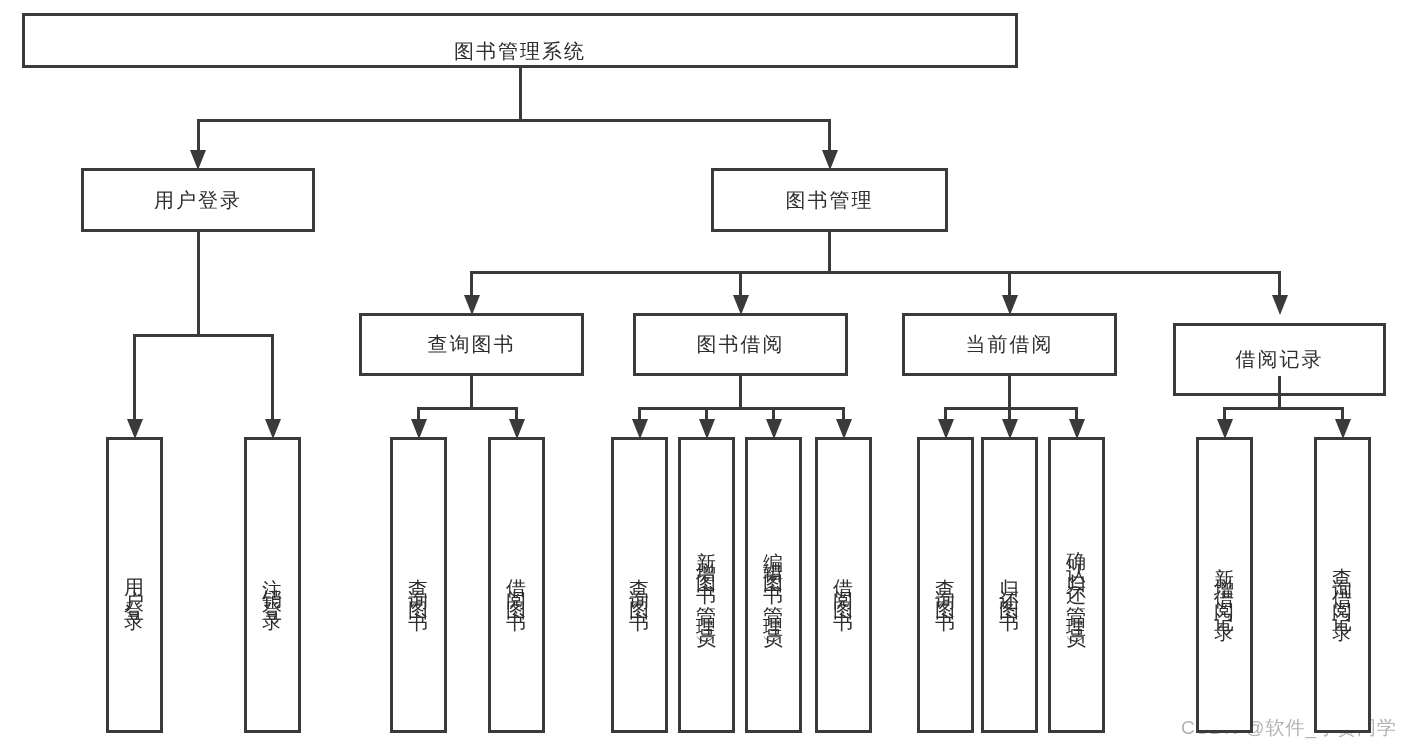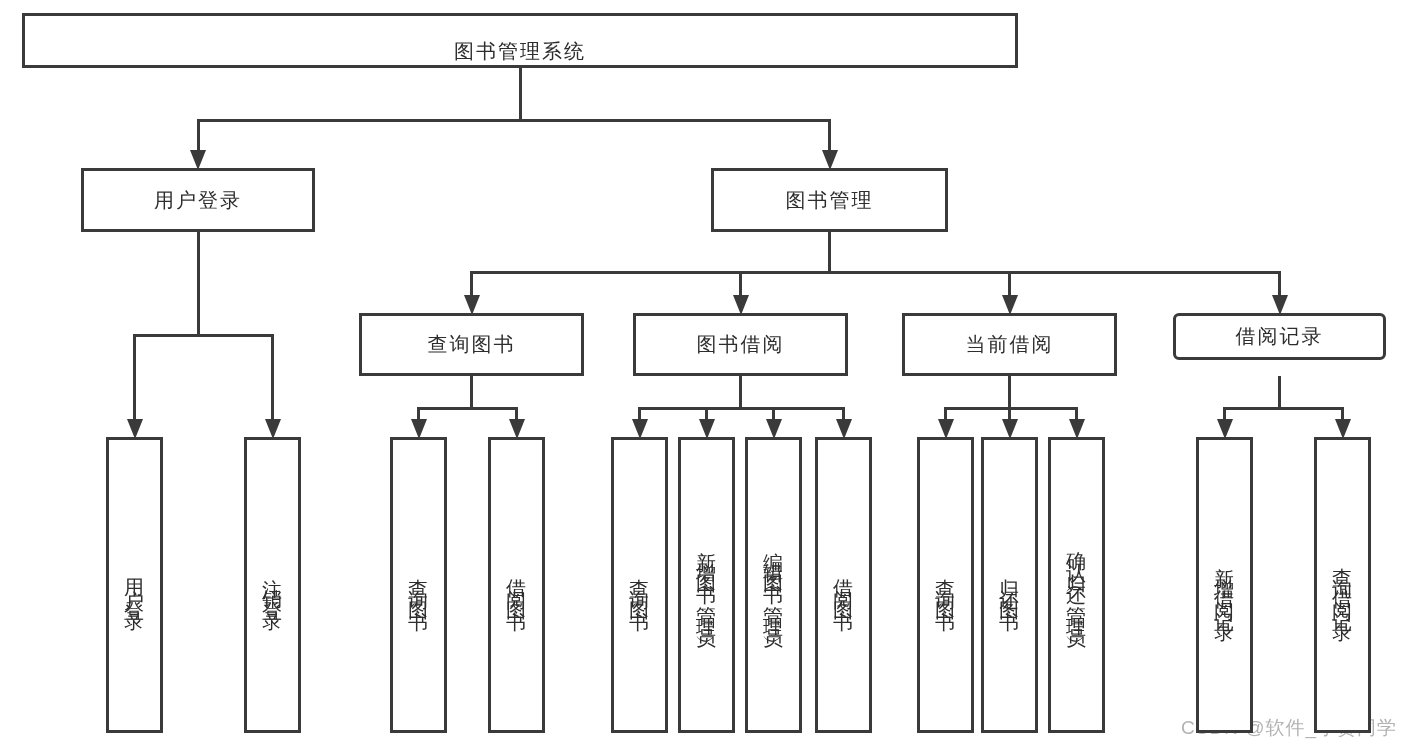--- a/index.html
+++ b/index.html
@@ -67,21 +67,21 @@
     </div>
     <div class="node h" style="left: 359px; top: 313px; width: 225px; height: 63px;">
       <span class="lbl">查询图书</span>
     </div>
     <div class="node h" style="left: 633px; top: 313px; width: 215px; height: 63px;">
       <span class="lbl">图书借阅</span>
     </div>
     <div class="node h" style="left: 902px; top: 313px; width: 215px; height: 63px;">
       <span class="lbl">当前借阅</span>
     </div>
-    <div class="node h" style="left: 1173px; top: 313px; width: 213px; height: 47px; border-radius: 6px;">
+    <div class="node h" style="left: 1173px; top: 323px; width: 213px; height: 73px;">
       <span class="lbl">借阅记录</span>
     </div>
     <div class="node v" style="left: 106px; top: 437px; width: 57px; height: 296px;">
       <span class="lbl">用户登录</span>
     </div>
     <div class="node v" style="left: 244px; top: 437px; width: 57px; height: 296px;">
       <span class="lbl">注销登录</span>
     </div>
     <div class="node v" style="left: 390px; top: 437px; width: 57px; height: 296px;">
       <span class="lbl">查询图书</span>

